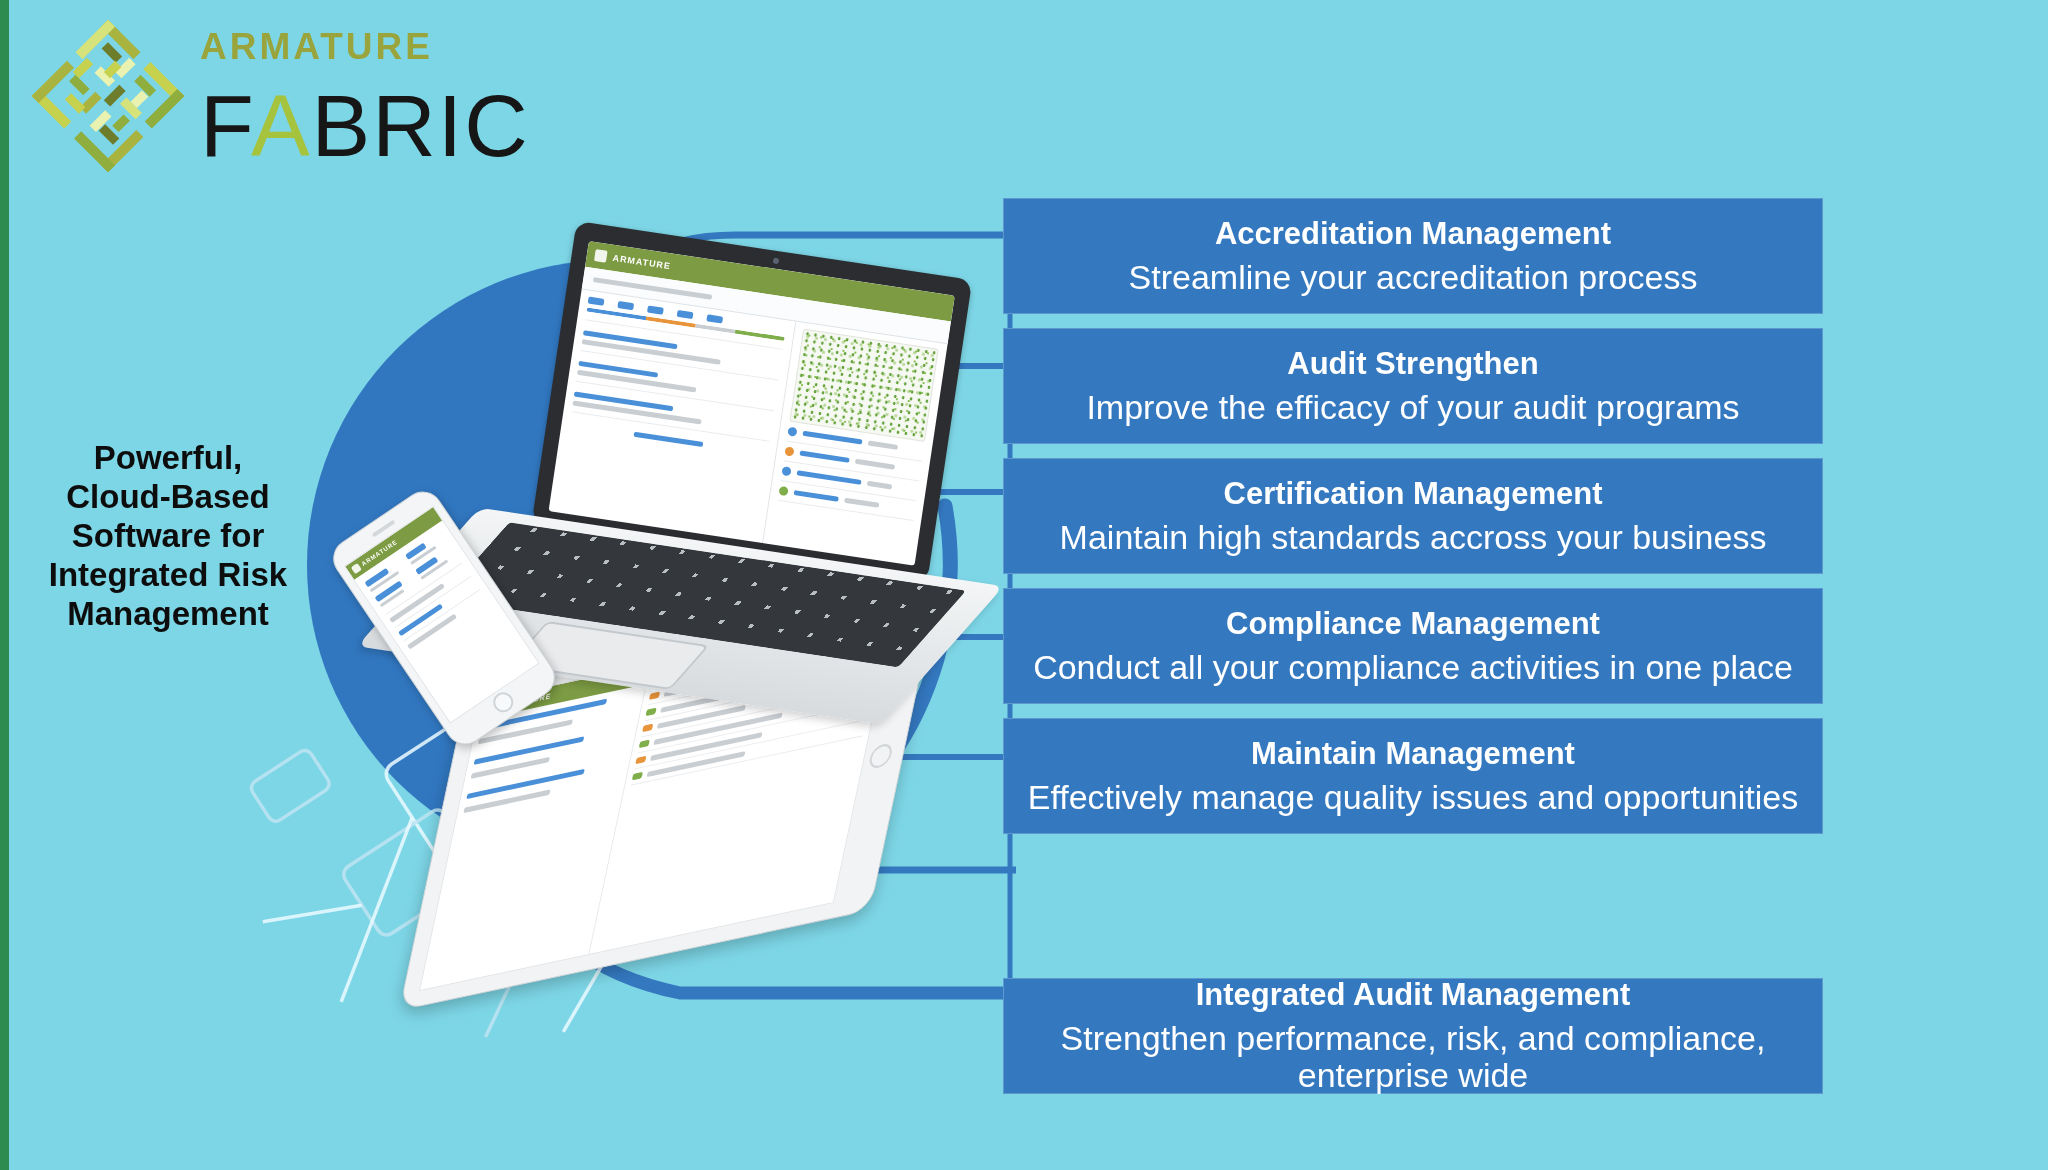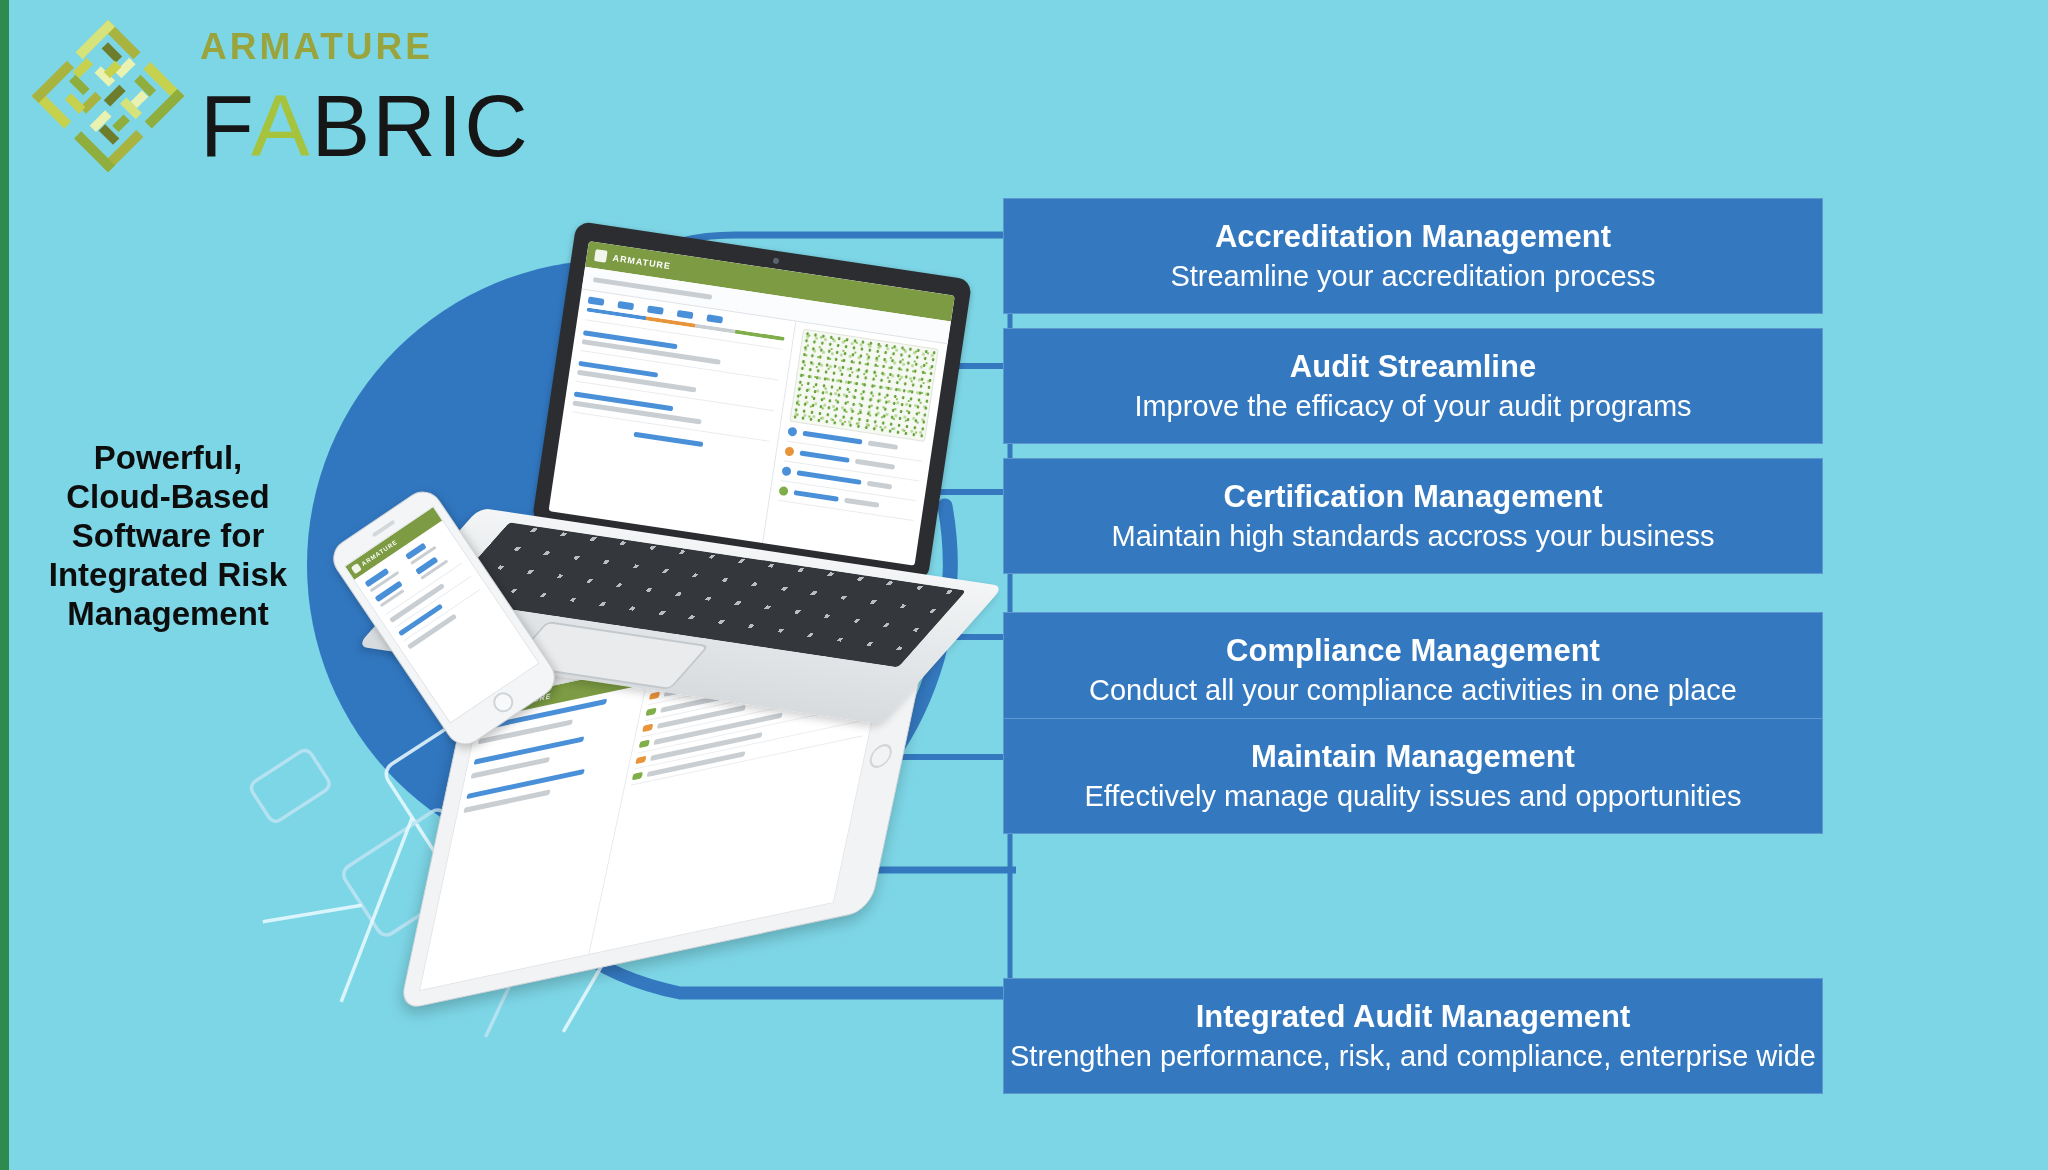--- a/index.html
+++ b/index.html
@@ -95,21 +95,21 @@
   .tb-home{position:absolute;right:12px;top:50%;width:18px;height:18px;margin-top:-9px;border-radius:50%;border:2px solid #d2d6d9;}
 
   
   .banner{
     position:absolute;left:1003px;width:820px;height:116px;background:#3478bf;
     border:1px solid rgba(190,230,245,.30);box-sizing:border-box;
     display:flex;flex-direction:column;align-items:center;justify-content:center;
     color:#fff;text-align:center;
   }
   .banner .title{font-size:31px;font-weight:700;line-height:1.15;}
-  .banner .subtitle{font-size:29px;font-weight:400;margin-top:7px;line-height:1.1;}
+  .banner .subtitle{font-size:34px;font-weight:400;margin-top:7px;line-height:1.1;}
 </style>
 </head>
 <body>
 
 <div class="stage">
 
   <div class="green-strip"></div>
 
   <div class="logo">
     <svg class="logo-icon" viewBox="0 0 156 156">
@@ -361,28 +361,28 @@
       </div>
       <div class="home"></div>
     </div>
   </div>
 
   <div class="banner" style="top:198px">
     <div class="title">Accreditation Management</div>
     <div class="subtitle">Streamline your accreditation process</div>
   </div>
   <div class="banner" style="top:328px">
-    <div class="title">Audit Streamline</div>
+    <div class="title">Audit Strengthen</div>
     <div class="subtitle">Improve the efficacy of your audit programs</div>
   </div>
   <div class="banner" style="top:458px">
     <div class="title">Certification Management</div>
     <div class="subtitle">Maintain high standards accross your business</div>
   </div>
-  <div class="banner" style="top:612px">
+  <div class="banner" style="top:588px">
     <div class="title">Compliance Management</div>
     <div class="subtitle">Conduct all your compliance activities in one place</div>
   </div>
   <div class="banner" style="top:718px">
     <div class="title">Maintain Management</div>
     <div class="subtitle">Effectively manage quality issues and opportunities</div>
   </div>
   <div class="banner" style="top:978px">
     <div class="title">Integrated Audit Management</div>
     <div class="subtitle">Strengthen performance, risk, and compliance, enterprise wide</div>

